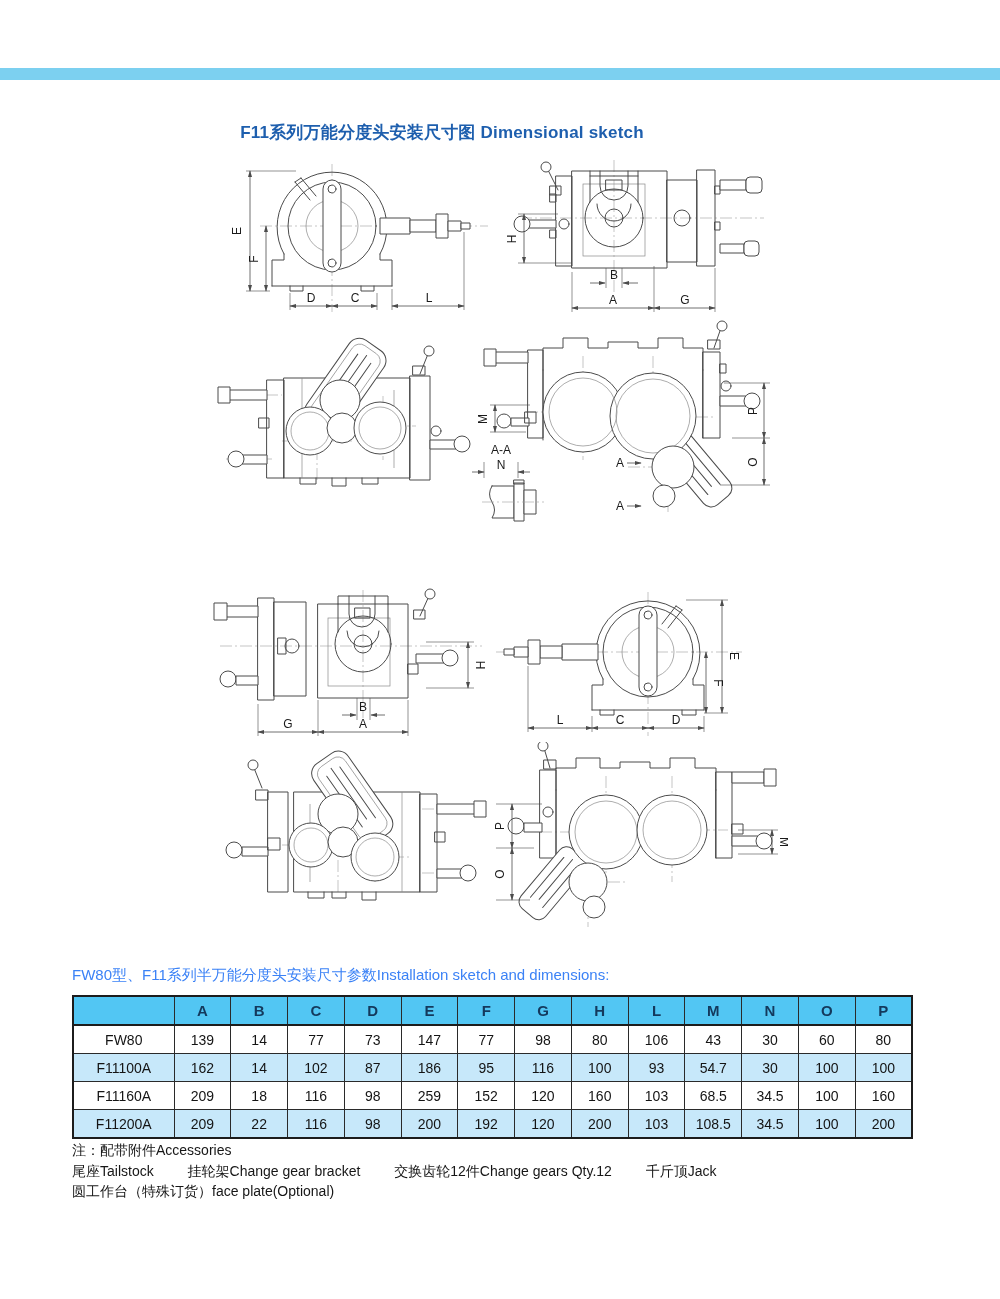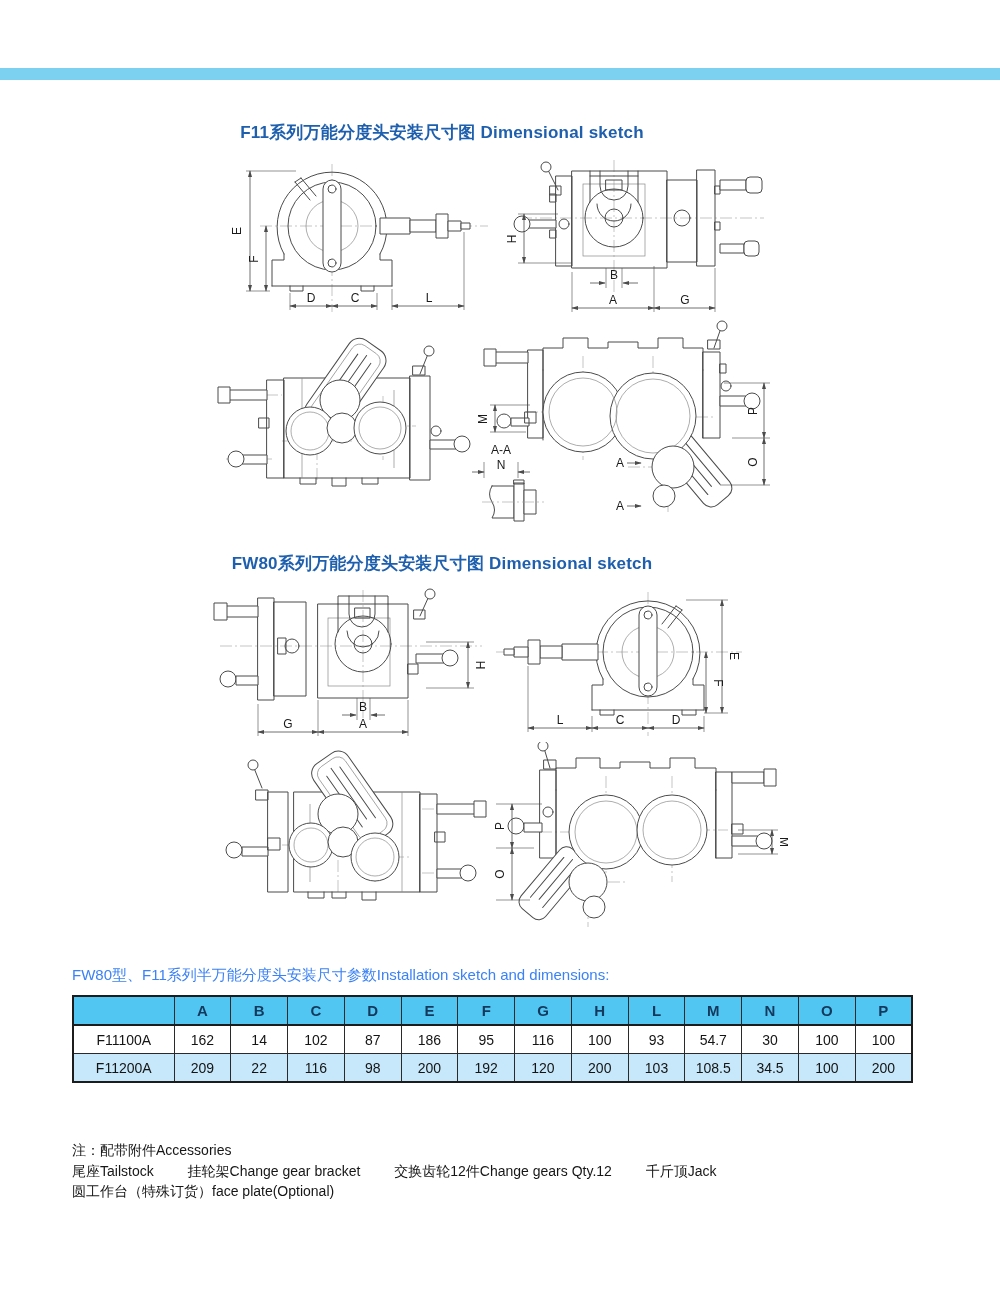--- a/index.html
+++ b/index.html
@@ -197,21 +197,20 @@
     <rect class="fl" x="46" y="163" width="10" height="38"></rect>
     <rect class="fl" x="56" y="170" width="12" height="24"></rect>
     <rect class="ln" x="46" y="160" width="10" height="4"></rect>
     <path class="cl" d="M14,182 H76"></path>
     <text class="lbl" x="152" y="147">A</text>
     <line class="dim" x1="159" y1="143" x2="173" y2="143" marker-end="url(#ah)"></line>
     <text class="lbl" x="152" y="190">A</text>
     <line class="dim" x1="159" y1="186" x2="173" y2="186" marker-end="url(#ah)"></line>
   </svg>
 
-  <div class="sec-title" id="title2">FW80系列万能分度头安装尺寸图 Dimensional sketch</div>
 
   <svg class="dwg" style="left:212px;top:586px" width="280" height="156" viewBox="0 0 280 156">
     <path class="cl" d="M151,4 V132"></path>
       <path class="cl" d="M8,60 H270"></path>
     <rect class="ln" x="46" y="12" width="16" height="102"></rect>
     <rect class="fl" x="14" y="20" width="32" height="11"></rect>
       <rect class="fl" x="2" y="17" width="13" height="17"></rect>
     <circle class="fl" cx="16" cy="93" r="8"></circle>
       <rect class="fl" x="24" y="90" width="22" height="9"></rect>
     <rect class="ln" x="62" y="16" width="32" height="94"></rect>
@@ -377,34 +376,66 @@
         <th>H</th>
         <th>L</th>
         <th>M</th>
         <th>N</th>
         <th>O</th>
         <th>P</th>
       </tr>
     </thead>
     <tbody>
       <tr>
+        <td>FW80</td>
+        <td>139</td>
+        <td>14</td>
+        <td>77</td>
+        <td>73</td>
+        <td>147</td>
+        <td>77</td>
+        <td>98</td>
+        <td>80</td>
+        <td>106</td>
+        <td>43</td>
+        <td>30</td>
+        <td>60</td>
+        <td>80</td>
+      </tr>
+      <tr>
         <td>F11100A</td>
         <td>162</td>
         <td>14</td>
         <td>102</td>
         <td>87</td>
         <td>186</td>
         <td>95</td>
         <td>116</td>
         <td>100</td>
         <td>93</td>
         <td>54.7</td>
         <td>30</td>
         <td>100</td>
         <td>100</td>
+      </tr>
+      <tr>
+        <td>F11160A</td>
+        <td>209</td>
+        <td>18</td>
+        <td>116</td>
+        <td>98</td>
+        <td>259</td>
+        <td>152</td>
+        <td>120</td>
+        <td>160</td>
+        <td>103</td>
+        <td>68.5</td>
+        <td>34.5</td>
+        <td>100</td>
+        <td>160</td>
       </tr>
       <tr>
         <td>F11200A</td>
         <td>209</td>
         <td>22</td>
         <td>116</td>
         <td>98</td>
         <td>200</td>
         <td>192</td>
         <td>120</td>

